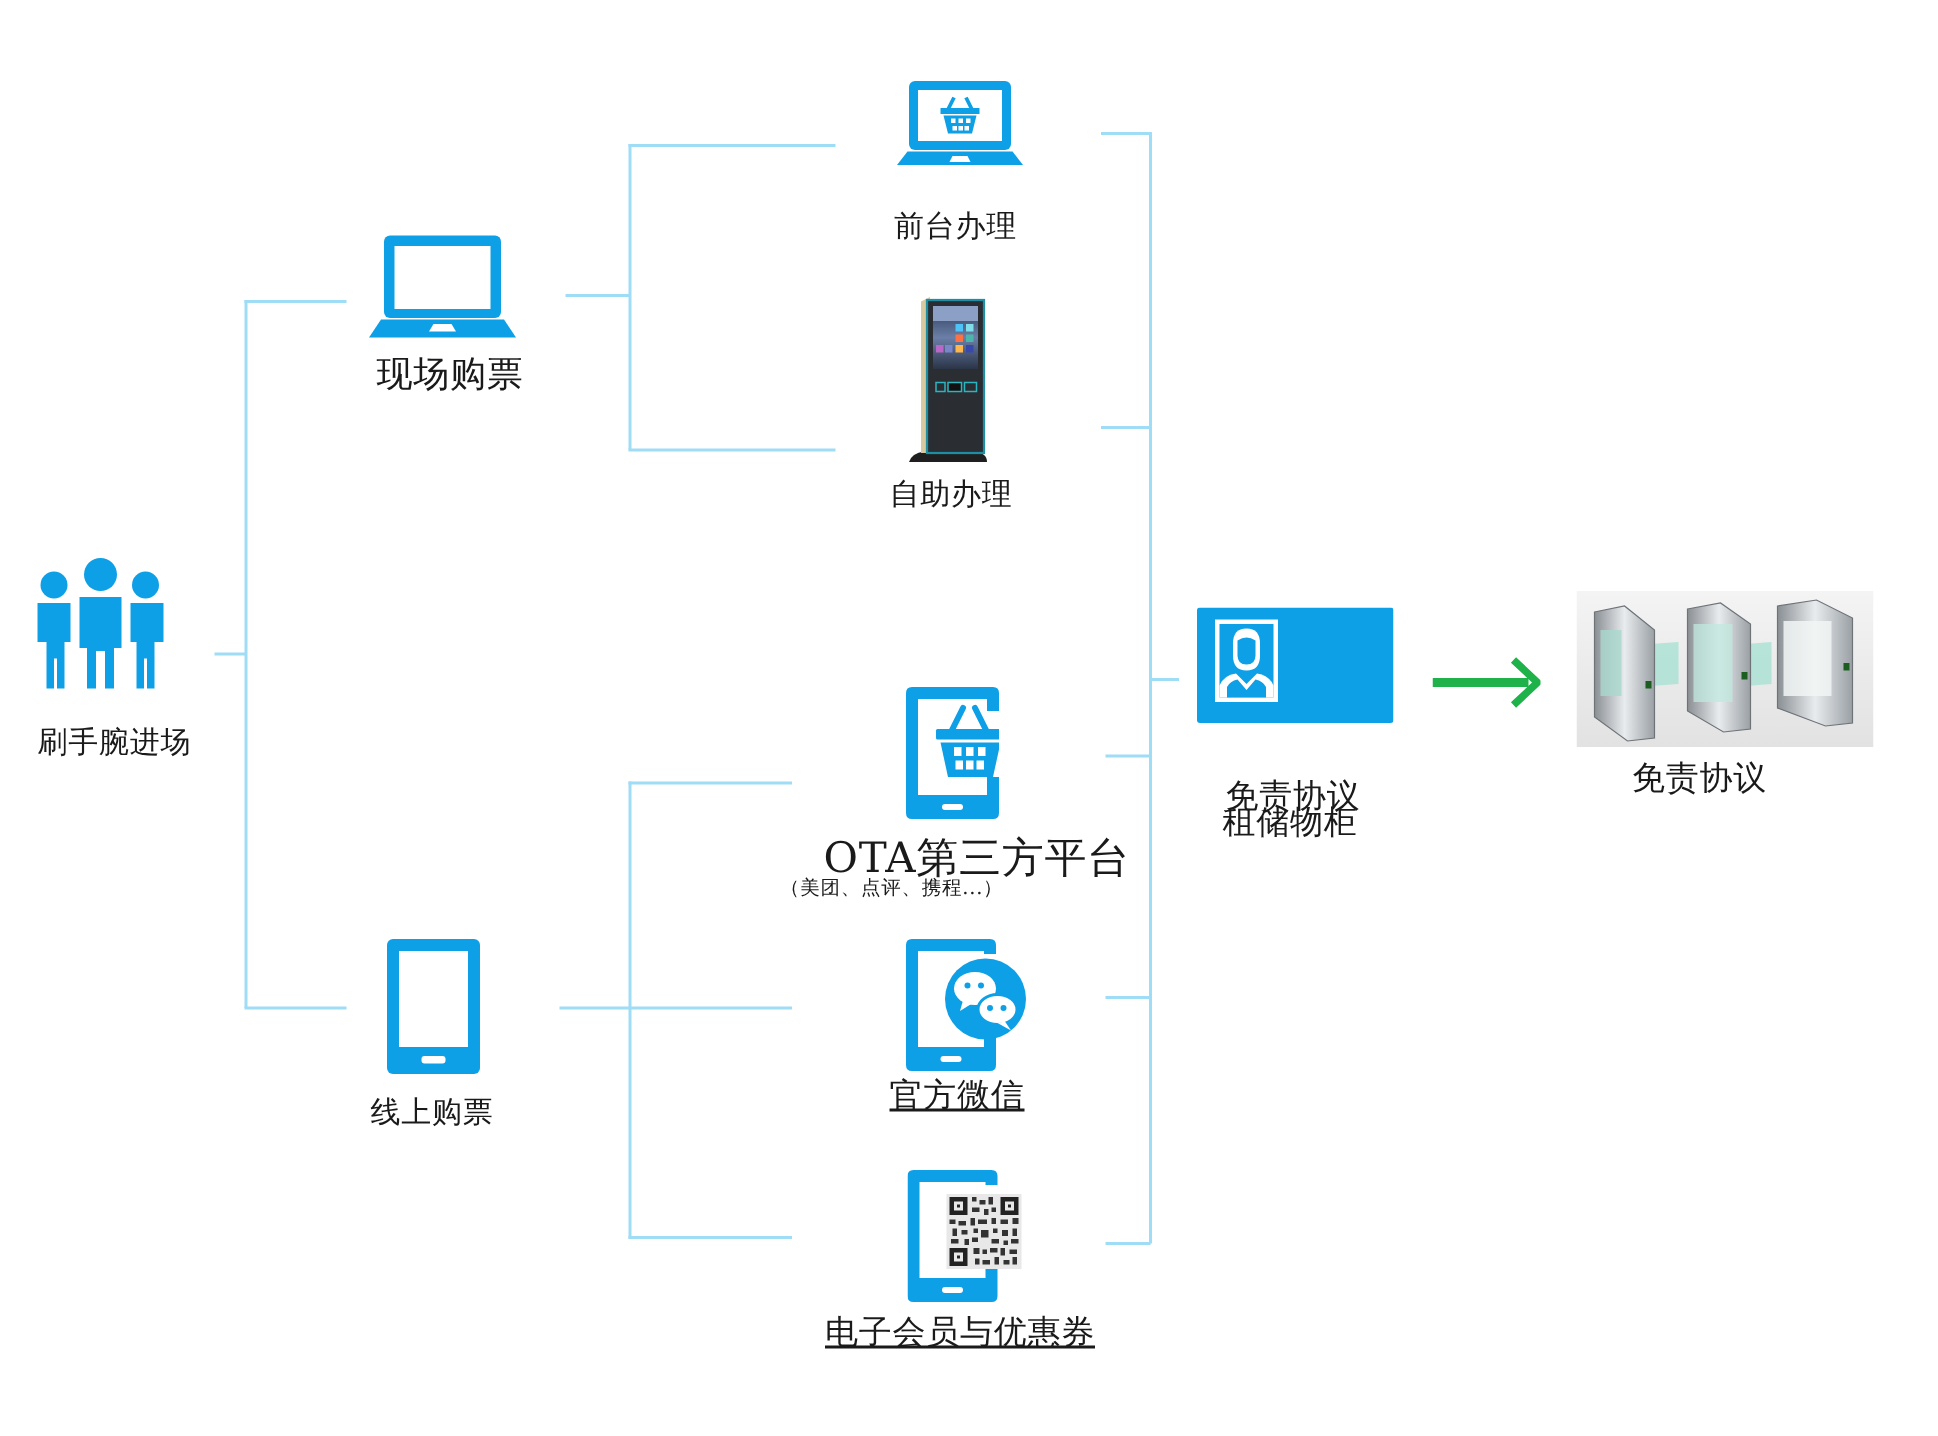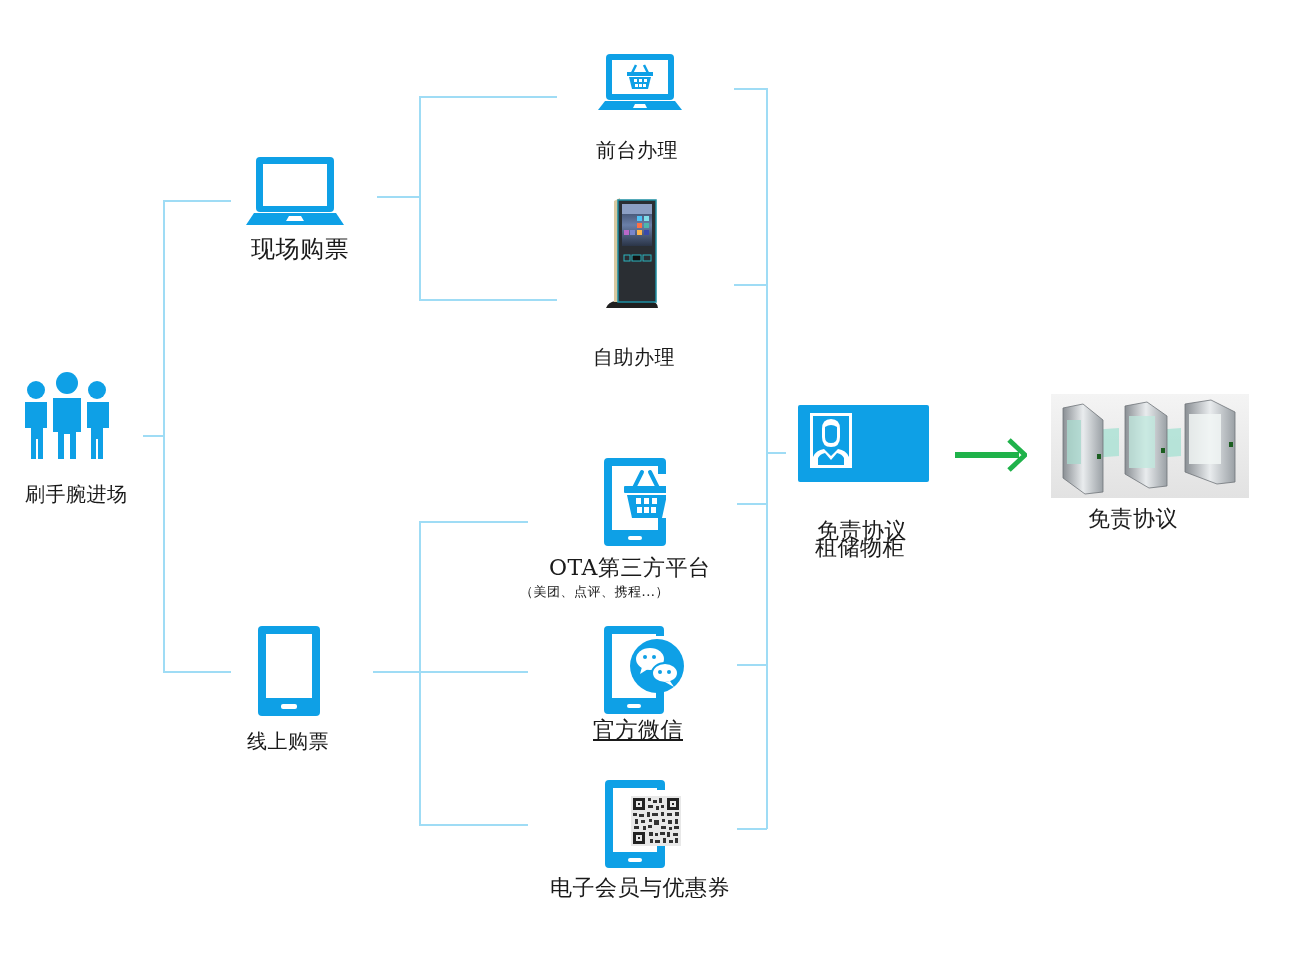--- a/index.html
+++ b/index.html
@@ -123,41 +123,41 @@
       <rect x="26" y="32" width="5" height="5" fill="#7986cb"></rect>
       <rect x="33" y="32" width="5" height="5" fill="#ffb74d"></rect>
       <rect x="40" y="32" width="5" height="5" fill="#3949ab"></rect>
     </g>
 
     <rect x="20" y="57" width="6" height="6" fill="none" stroke="#2cb5c0" stroke-width="1"></rect>
     <rect x="28" y="57" width="9" height="6" fill="#111" stroke="#2cb5c0" stroke-width="1"></rect>
     <rect x="39" y="57" width="8" height="6" fill="none" stroke="#2cb5c0" stroke-width="1"></rect>
   </svg>
 </div>
-<div class="label" style="left:593px; top:316px; font-size:20px;margin-top:28px;">自助办理</div>
+<div class="label" style="left:593px; top:316px; font-size:20px;">自助办理</div>
 
 <div class="icon" style="left:604px; top:458px;">
   <svg width="62" height="88" viewBox="0 0 62 88">
     <path d="M4 0 H58 Q62 0 62 4 V16 H54 V8 H8 V72 H54 V60 H62 V84 Q62 88 58 88 H4 Q0 88 0 84 V4 Q0 0 4 0 Z" fill="#0ea0e6"></path>
     <rect x="24" y="78" width="14" height="4" rx="2" fill="#ffffff"></rect>
 
     <path d="M30 30 L38 14 M54 30 L46 14" stroke="#0ea0e6" stroke-width="4" fill="none" stroke-linecap="round"></path>
     <rect x="20" y="28" width="46" height="7" rx="1" fill="#0ea0e6"></rect>
     <path d="M23 37 H63 L58 60 H28 Z" fill="#0ea0e6"></path>
     <g fill="#ffffff">
       <rect x="32" y="40" width="5" height="6"></rect>
         <rect x="40" y="40" width="5" height="6"></rect>
         <rect x="48" y="40" width="5" height="6"></rect>
       <rect x="33" y="49" width="5" height="6"></rect>
         <rect x="40" y="49" width="5" height="6"></rect>
         <rect x="47" y="49" width="5" height="6"></rect>
     </g>
   </svg>
 </div>
-<div class="label" style="left:549px; top:553px; font-size:22px;">OTA第三方平台</div>
+<div class="label" style="left:549px; top:553px; font-size:28px;">OTA第三方平台</div>
 <div class="label" style="left:520px; top:583px; font-size:13px;">（美团、点评、携程...）</div>
 
 <div class="icon" style="left:604px; top:626px;">
   <svg width="82" height="88" viewBox="0 0 82 88">
     <path d="M4 0 H56 Q60 0 60 4 V10 H52 V8 H8 V72 H52 V66 H60 V84 Q60 88 56 88 H4 Q0 88 0 84 V4 Q0 0 4 0 Z" fill="#0ea0e6"></path>
     <rect x="23" y="78" width="14" height="4" rx="2" fill="#ffffff"></rect>
     <circle cx="53" cy="40" r="27" fill="#0ea0e6"></circle>
     <ellipse cx="46" cy="33" rx="14" ry="11" fill="#ffffff"></ellipse>
     <path d="M38 41 L36 48 L44 43 Z" fill="#ffffff"></path>
     <circle cx="41" cy="31" r="2" fill="#0ea0e6"></circle>
@@ -219,21 +219,21 @@
         <rect x="68" y="53" width="5" height="3"></rect>
           <rect x="45" y="59" width="3" height="4"></rect>
           <rect x="50" y="60" width="5" height="3"></rect>
         <rect x="58" y="58" width="3" height="5"></rect>
           <rect x="64" y="60" width="4" height="3"></rect>
           <rect x="70" y="58" width="3" height="5"></rect>
       </g>
     </g>
   </svg>
 </div>
-<div class="label" style="left:550px; top:873px; font-size:22px;">电子会员与优惠券</div>
+<div class="label" style="left:550px; top:873px; font-size:22px;text-decoration:underline;">电子会员与优惠券</div>
 
 <div class="icon" style="left:798px; top:405px;">
   <svg width="131" height="77" viewBox="0 0 131 77">
     <rect x="0" y="0" width="131" height="77" rx="2" fill="#0ea0e6"></rect>
     <rect x="12" y="8" width="42" height="55" fill="#ffffff"></rect>
     <rect x="15" y="11" width="36" height="49" fill="#0ea0e6"></rect>
 
     <path d="M24 24 Q24 14 33 14 Q42 14 42 24 L42 32 Q42 42 33 42 Q24 42 24 32 Z" fill="#ffffff"></path>
     <path d="M27 22 Q33 18 39 22 L39 32 Q39 38 33 38 Q27 38 27 32 Z" fill="#0ea0e6"></path>
 

